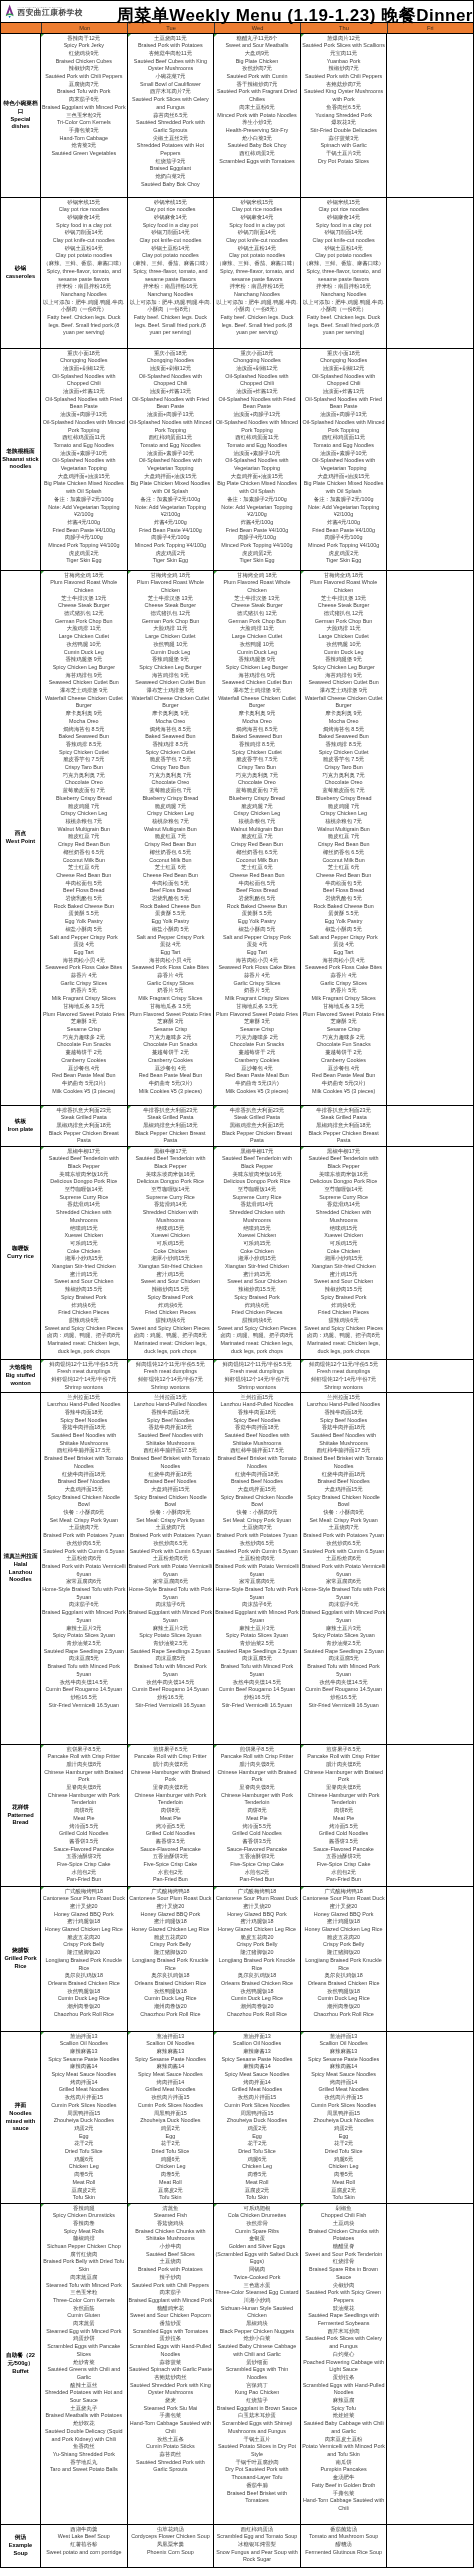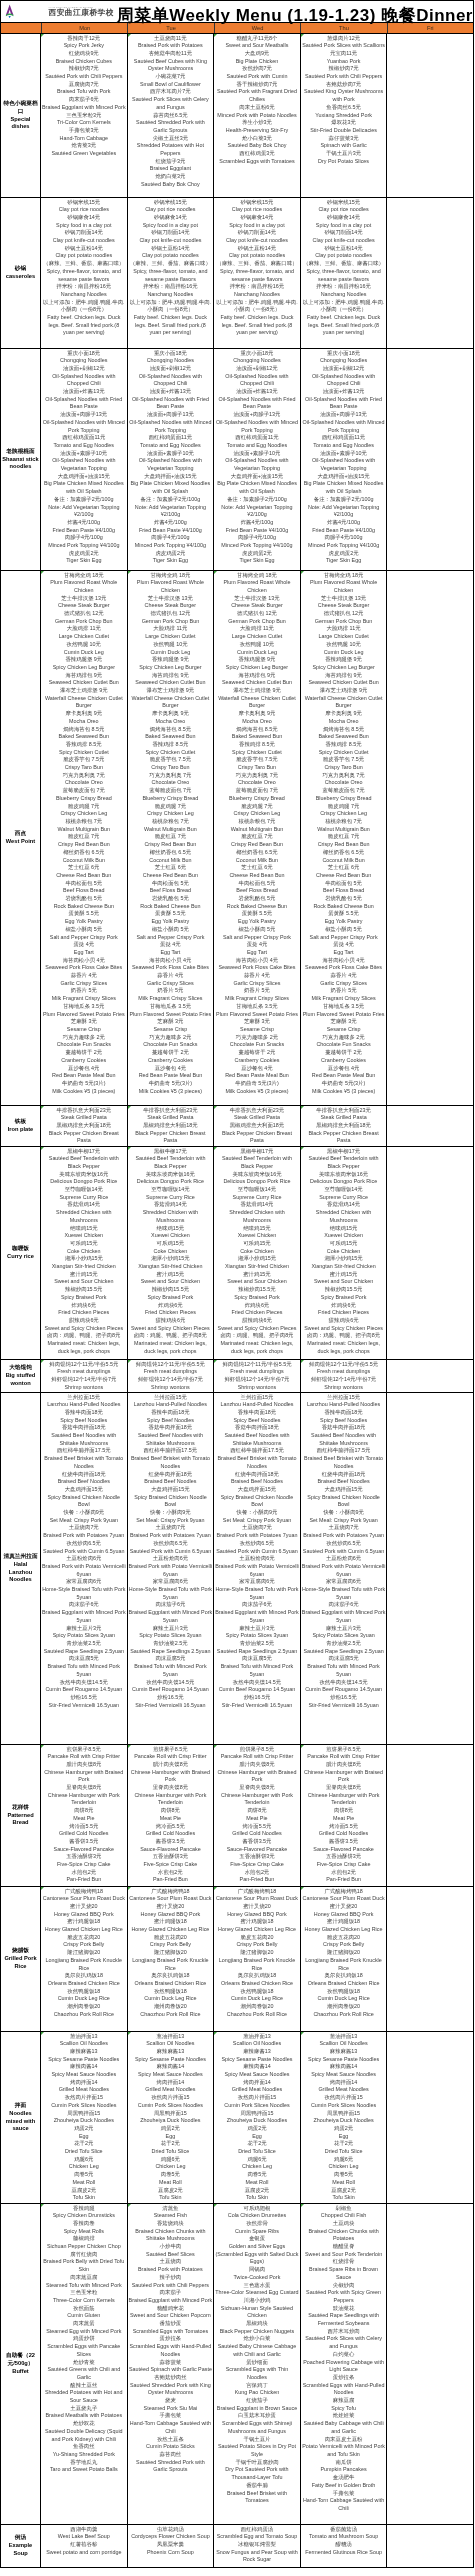--- a/index.html
+++ b/index.html
@@ -1,21 +1,21 @@
 <!DOCTYPE html>
 <html style="font-size:8.2px"><head>
 <meta charset="utf-8">
 <style>
   html,body{margin:0;padding:0;background:#fff;}
   body{width:476px;font-family:"Liberation Sans","DejaVu Sans",sans-serif;color:#3f3f3f;}
   .sheet{position:relative;width:476px;height:2576px;background:#fff;overflow:hidden;}
   .table-wrap{position:absolute;left:0;top:0;width:474px;border-left:1px solid #000;border-right:0.5px solid #000;border-top:0.5px solid #000;box-sizing:border-box;background:#fff;}
   .titlebar{position:relative;height:21px;background:#fff;}
   .logo{position:absolute;left:3.1px;top:2.6px;display:flex;align-items:center;gap:2.1px;}
-  .logo-text{display:flex;flex-direction:column;line-height:1;margin-left:31px;}
+  .logo-text{display:flex;flex-direction:column;line-height:1;}
   .logo-small{font-size:2.1px;color:#8a8a8a;letter-spacing:0.3px;margin-bottom:1px;}
   .logo-cn{font-size:7.7px;font-weight:bold;color:#4a4a4a;letter-spacing:0.5px;}
   .page-title{position:absolute;left:0;right:0;top:3.1px;text-align:right;font-size:17px;font-weight:bold;color:#000;letter-spacing:0.5px;}
   .daysrow{display:flex;height:12px;background:#ED7D31;border-top:1px solid #000;border-bottom:1px solid #000;box-sizing:border-box;}
   .daysrow .hcell{flex:1;border-right:0.5px solid #333;display:flex;align-items:center;justify-content:center;font-size:5.7px;color:#3b2b1a;}
   .daysrow .hcat{width:40px;flex:none;border-right:0.5px solid #333;}
   .daysrow .hcell:last-child{border-right:none;}
   .row{display:flex;border-bottom:1px solid #000;box-sizing:border-box;overflow:hidden;}
   .cat{width:40px;flex:none;border-right:0.5px solid #000;display:flex;align-items:center;justify-content:center;text-align:center;padding:0 0.5px;box-sizing:border-box;}
   .cat .cell-text{font-weight:bold;color:#000;font-size:5.7px;line-height:7.7px;}

